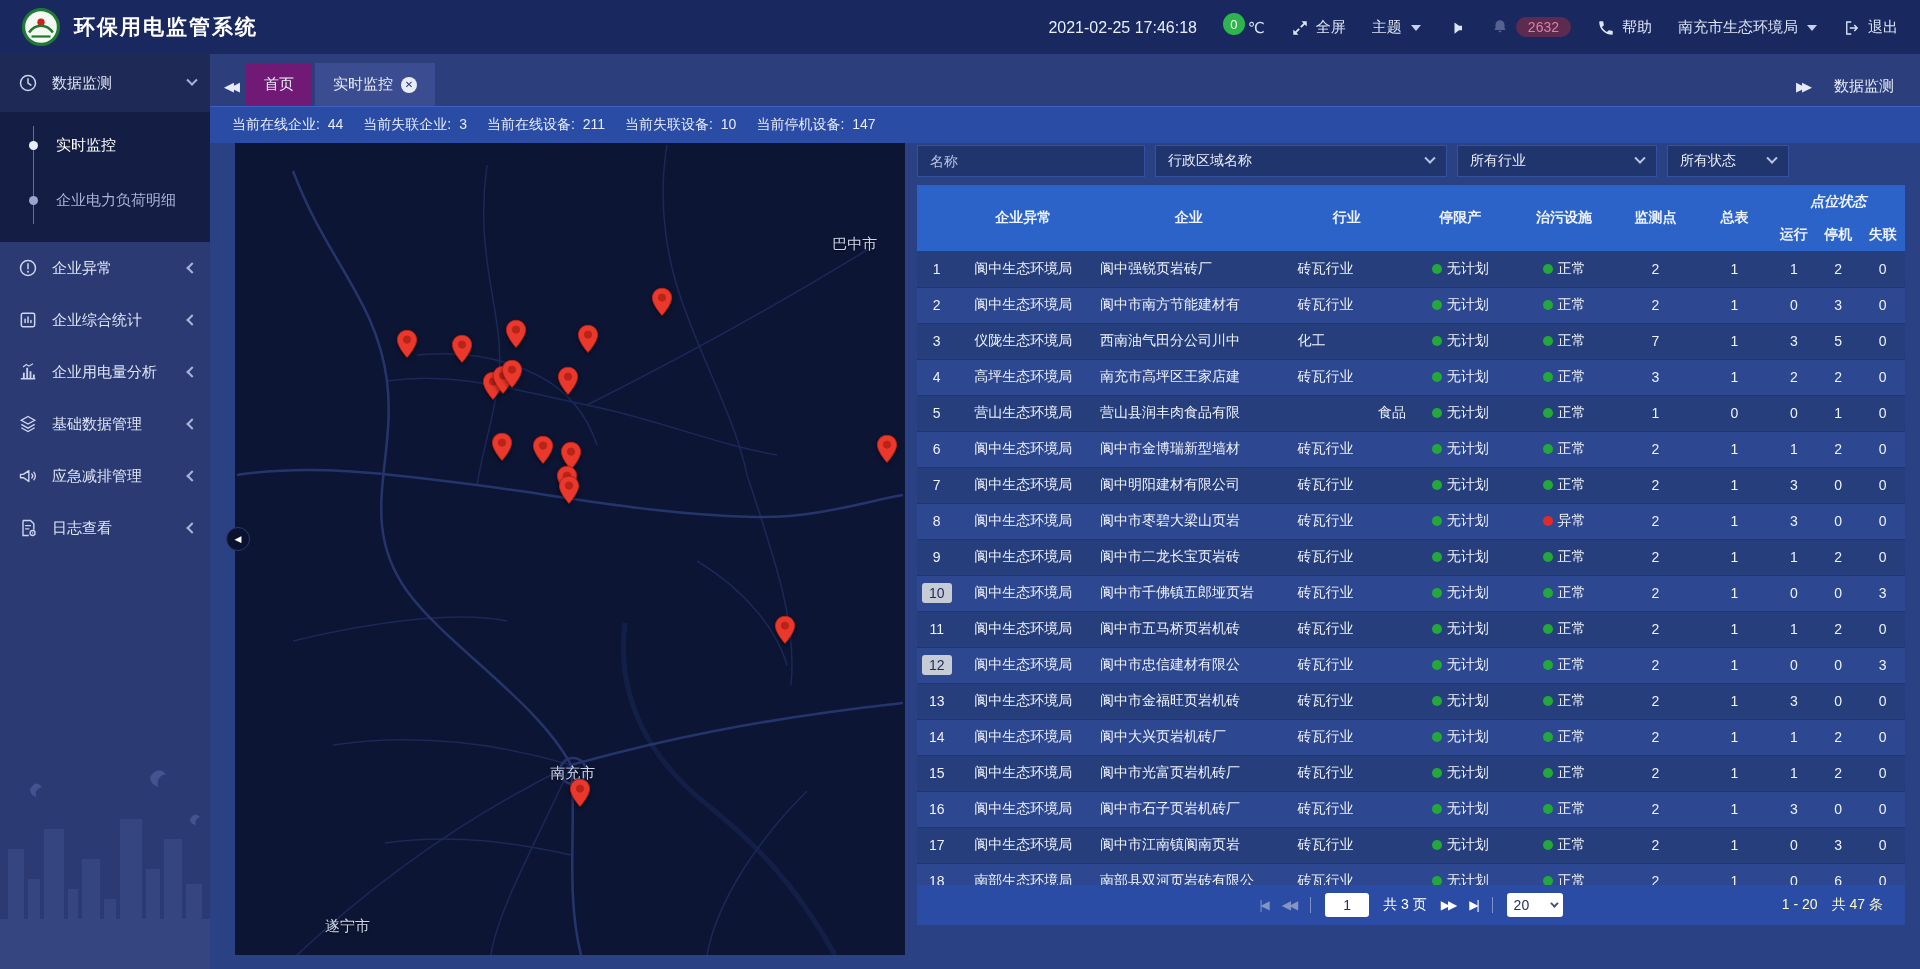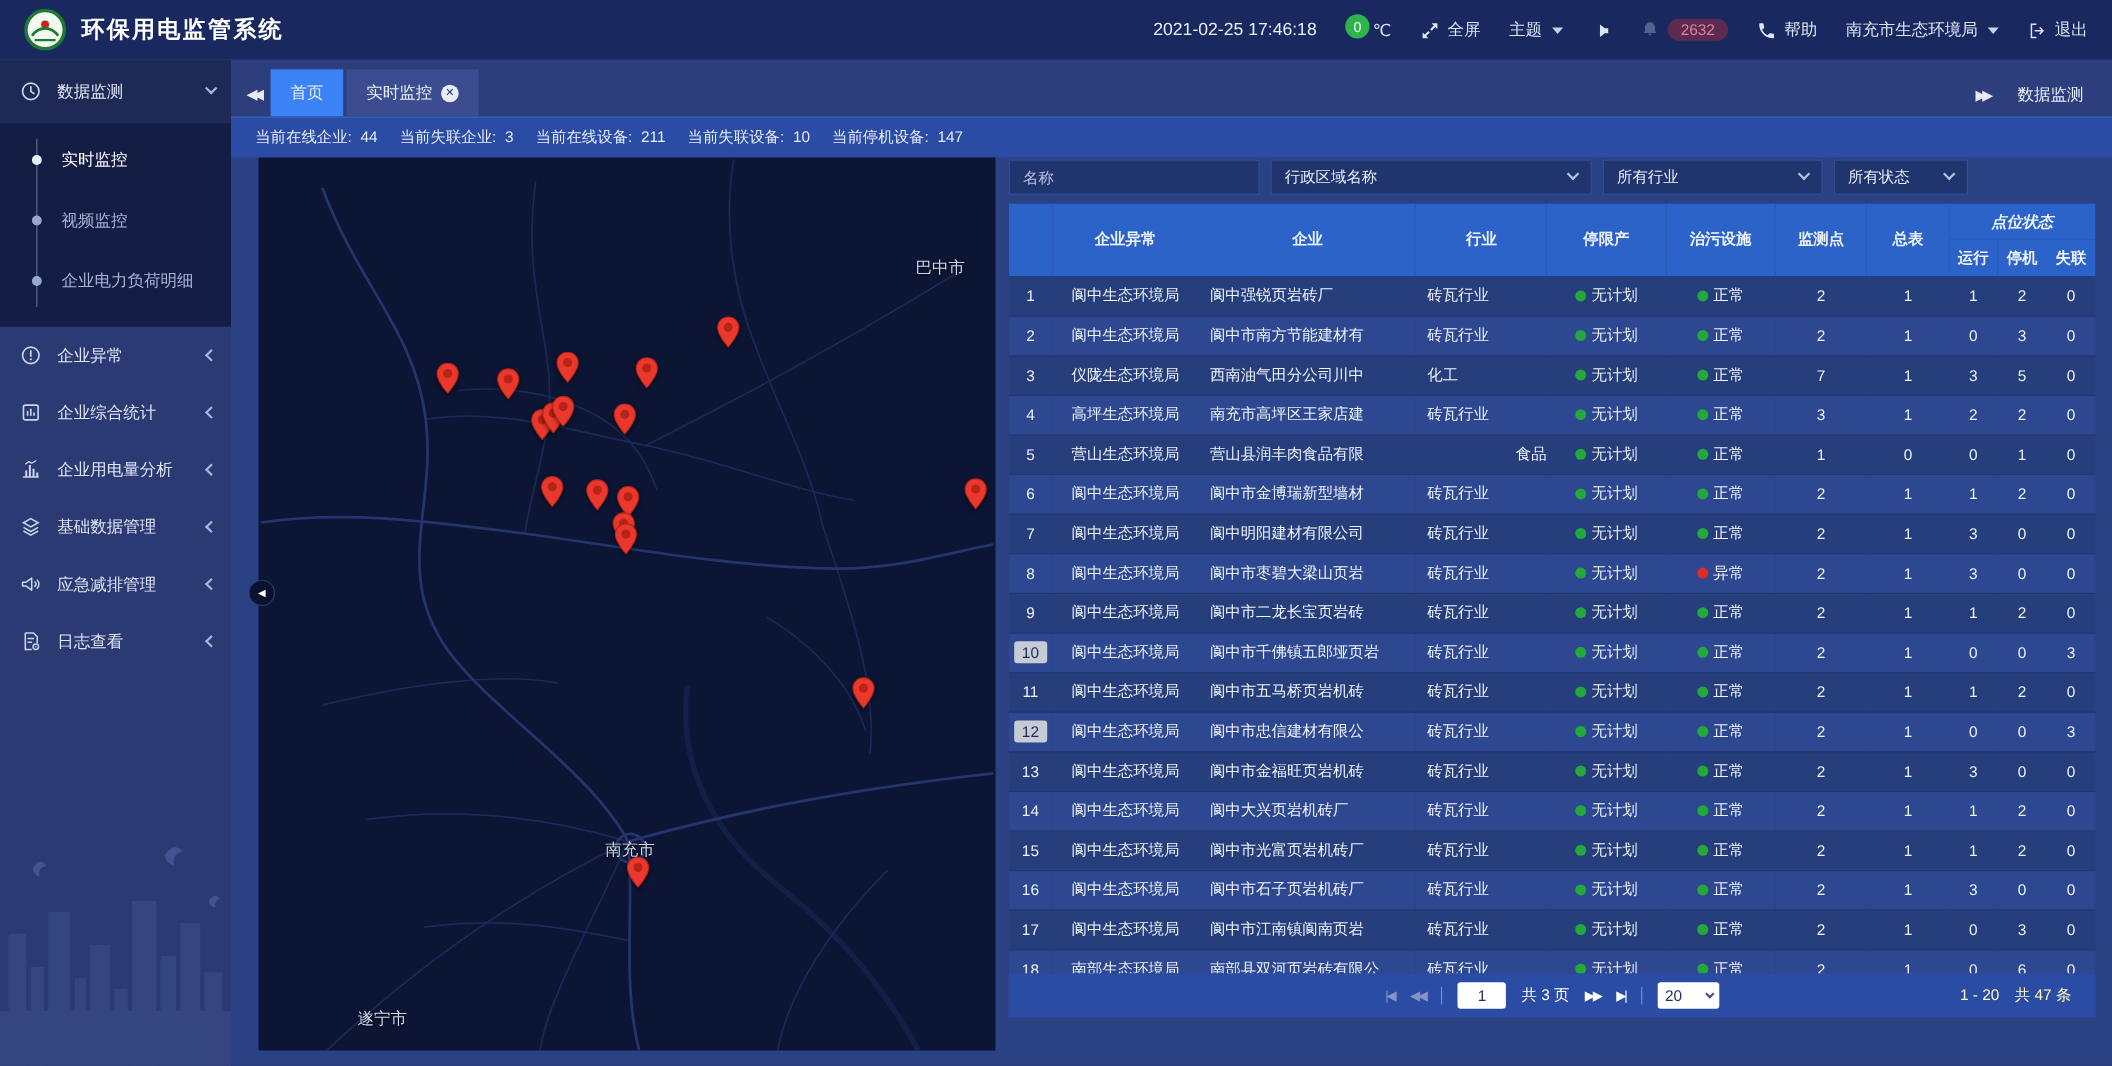--- a/index.html
+++ b/index.html
@@ -39,21 +39,21 @@
   .child .dot { position:absolute; left:29px; width:9px; height:9px; border-radius:50%; background:#9aa6cf; }
   .child.active { color:#ffffff; }
   .child.active .dot { background:#e9eefb; }
   .skyline { position:absolute; left:0; bottom:0; width:210px; height:210px; }
 
   
   .tabbar { position:absolute; left:210px; top:54px; width:1710px; height:52px; background:#2c3e7c;
             display:flex; align-items:flex-end; padding-left:6px; z-index:10; }
   .tab-arrow { color:#e7ebf7; font-size:13px; letter-spacing:-4px; padding:0 10px 12px 8px; cursor:pointer; }
   .tab { height:43px; display:flex; align-items:center; gap:8px; padding:0 18px; color:#e9edf8;
-         font-size:15px; background:#3b82f6; cursor:pointer; margin-right:3px; }
+         font-size:15px; background:#701a75; cursor:pointer; margin-right:3px; }
   .tab.active { background:#3b4d90; }
   .tab .close { width:16px; height:16px; border-radius:50%; background:#e8ecf5; color:#27336b;
                 font-size:10px; font-weight:bold; display:flex; align-items:center; justify-content:center; }
   .tabbar-right { margin-left:auto; display:flex; align-items:center; gap:26px; padding:0 26px 10px 0; color:#e8edf9; font-size:15px; }
 
   
   .statsbar { position:absolute; left:210px; top:106px; width:1710px; height:37px; background:#2b4ca4;
               border-top:1px solid #3c63c0; display:flex; align-items:center; padding-left:22px; gap:20px;
               color:#e6ecfa; font-size:14px; z-index:10; }
   .stat b { font-weight:normal; margin-left:4px; }
@@ -218,24 +218,20 @@
           <span class="chev down"></span>
         </div>
         <div class="children">
           <div class="vline"></div>
           <div class="child active">
             <span class="dot"></span>
             <span>实时监控</span>
           </div>
           <div class="child">
             <span class="dot"></span>
-            <span>视频监控</span>
-          </div>
-          <div class="child">
-            <span class="dot"></span>
             <span>企业电力负荷明细</span>
           </div>
         </div>
         <div class="sgroup">
           <svg class="gicon">
             <use href="#sym-alert"></use>
           </svg>
           <span>企业异常</span>
           <span class="chev left"></span>
         </div>

